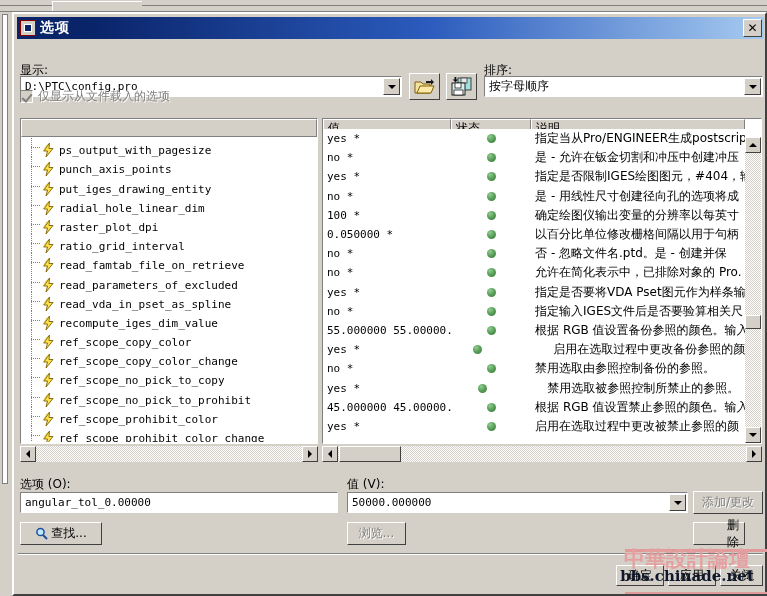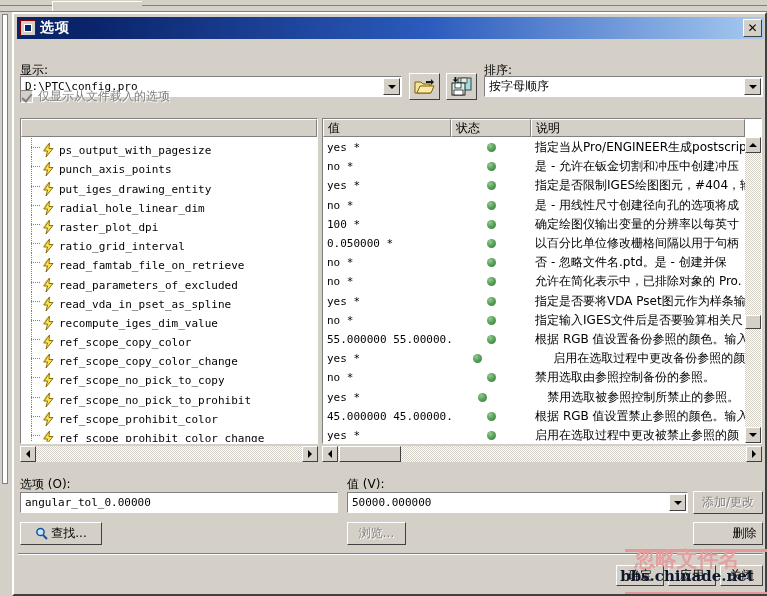--- a/index.html
+++ b/index.html
@@ -428,21 +428,21 @@
               </svg>
             </span>
             <span class="mono">ref_scope_prohibit_color_change</span>
           </div>
         </div>
 
       <div class="panel-sunken" style="left:302px;top:0;width:440px;height:326px;"></div>
       <div class="colhdr" style="left:303px;top:1px;width:128px;">值</div>
       <div class="colhdr" style="left:431px;top:1px;width:80px;">状态</div>
       <div class="colhdr" style="left:511px;top:1px;width:214px;">说明</div>
-      <div class="colbody" style="left:303px;top:20px;width:422px;height:304px;">
+      <div class="colbody" style="left:303px;top:11px;width:422px;height:304px;">
           <div class="row">
             <span class="val-cell mono" style="width:128px;">yes *</span>
             <span style="width:80px;">
               <span class="sta-cell">
                 <span class="dot"></span>
               </span>
             </span>
             <span class="desc-cell cjk" style="width:214px;">指定当从Pro/ENGINEER生成postscript</span>
           </div>
           <div class="row">
@@ -635,37 +635,37 @@
         <circle cx="5.5" cy="5" r="3.6" fill="#bfe8ff" stroke="#1a4fa0" stroke-width="1.5"></circle>
         <line x1="8" y1="8" x2="12" y2="12" stroke="#1a4fa0" stroke-width="2"></line>
       </svg>
       <span>查找...</span>
     </div>
 
     <div class="btn dis" style="left:333px;top:508px;width:59px;height:23px;">
       <span>浏览...</span>
     </div>
 
-    <div class="btn" style="left:679px;top:508px;width:70px;height:23px;padding-left:33px;">
+    <div class="btn" style="left:679px;top:508px;width:52px;height:23px;padding-left:33px;">
       <span>删除</span>
     </div>
 
     <div id="sep" style="left:4px;top:539px;width:745px;"></div>
 
     <div class="btn" style="left:602px;top:551px;width:48px;height:21px;">
       <span>确定</span>
     </div>
     <div class="btn" style="left:654px;top:551px;width:48px;height:21px;">
       <span>应用</span>
     </div>
     <div class="btn" style="left:706px;top:551px;width:43px;height:21px;">
       <span>关闭</span>
     </div>
   </div>
 
   <div id="wm-rule"></div>
   <div id="watermark">
-    <div id="wm-top">忽略文件名</div>
+    <div id="wm-top">中華設計論壇</div>
     <div id="wm-bot">bbs.chinade.net</div>
   </div>
   <div id="wm-rule2"></div>
 
 </div>
 
 </body></html>

